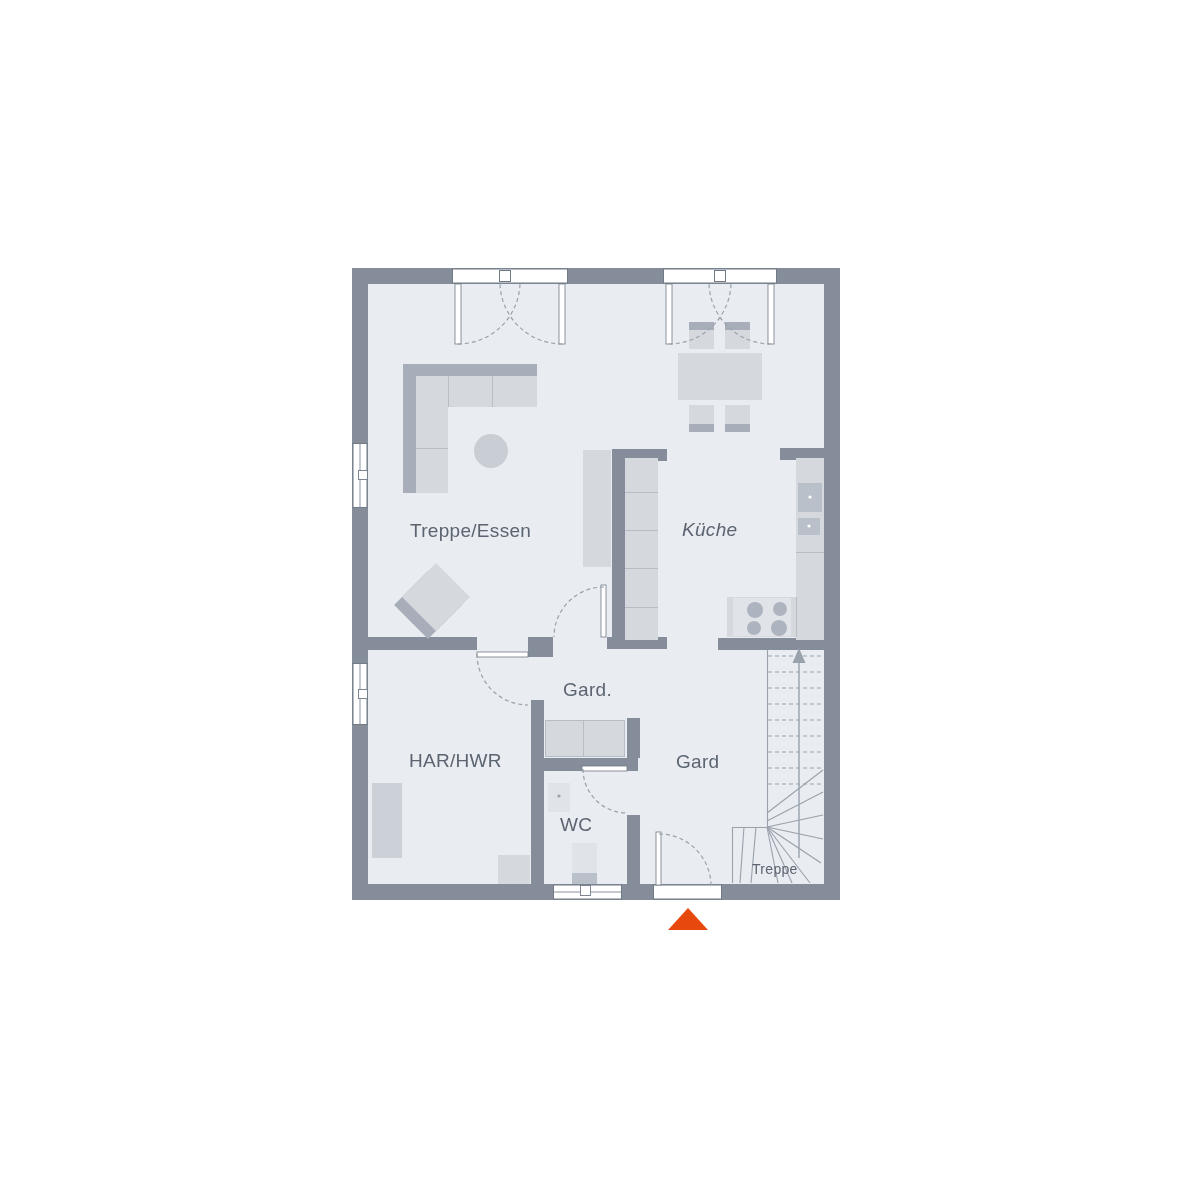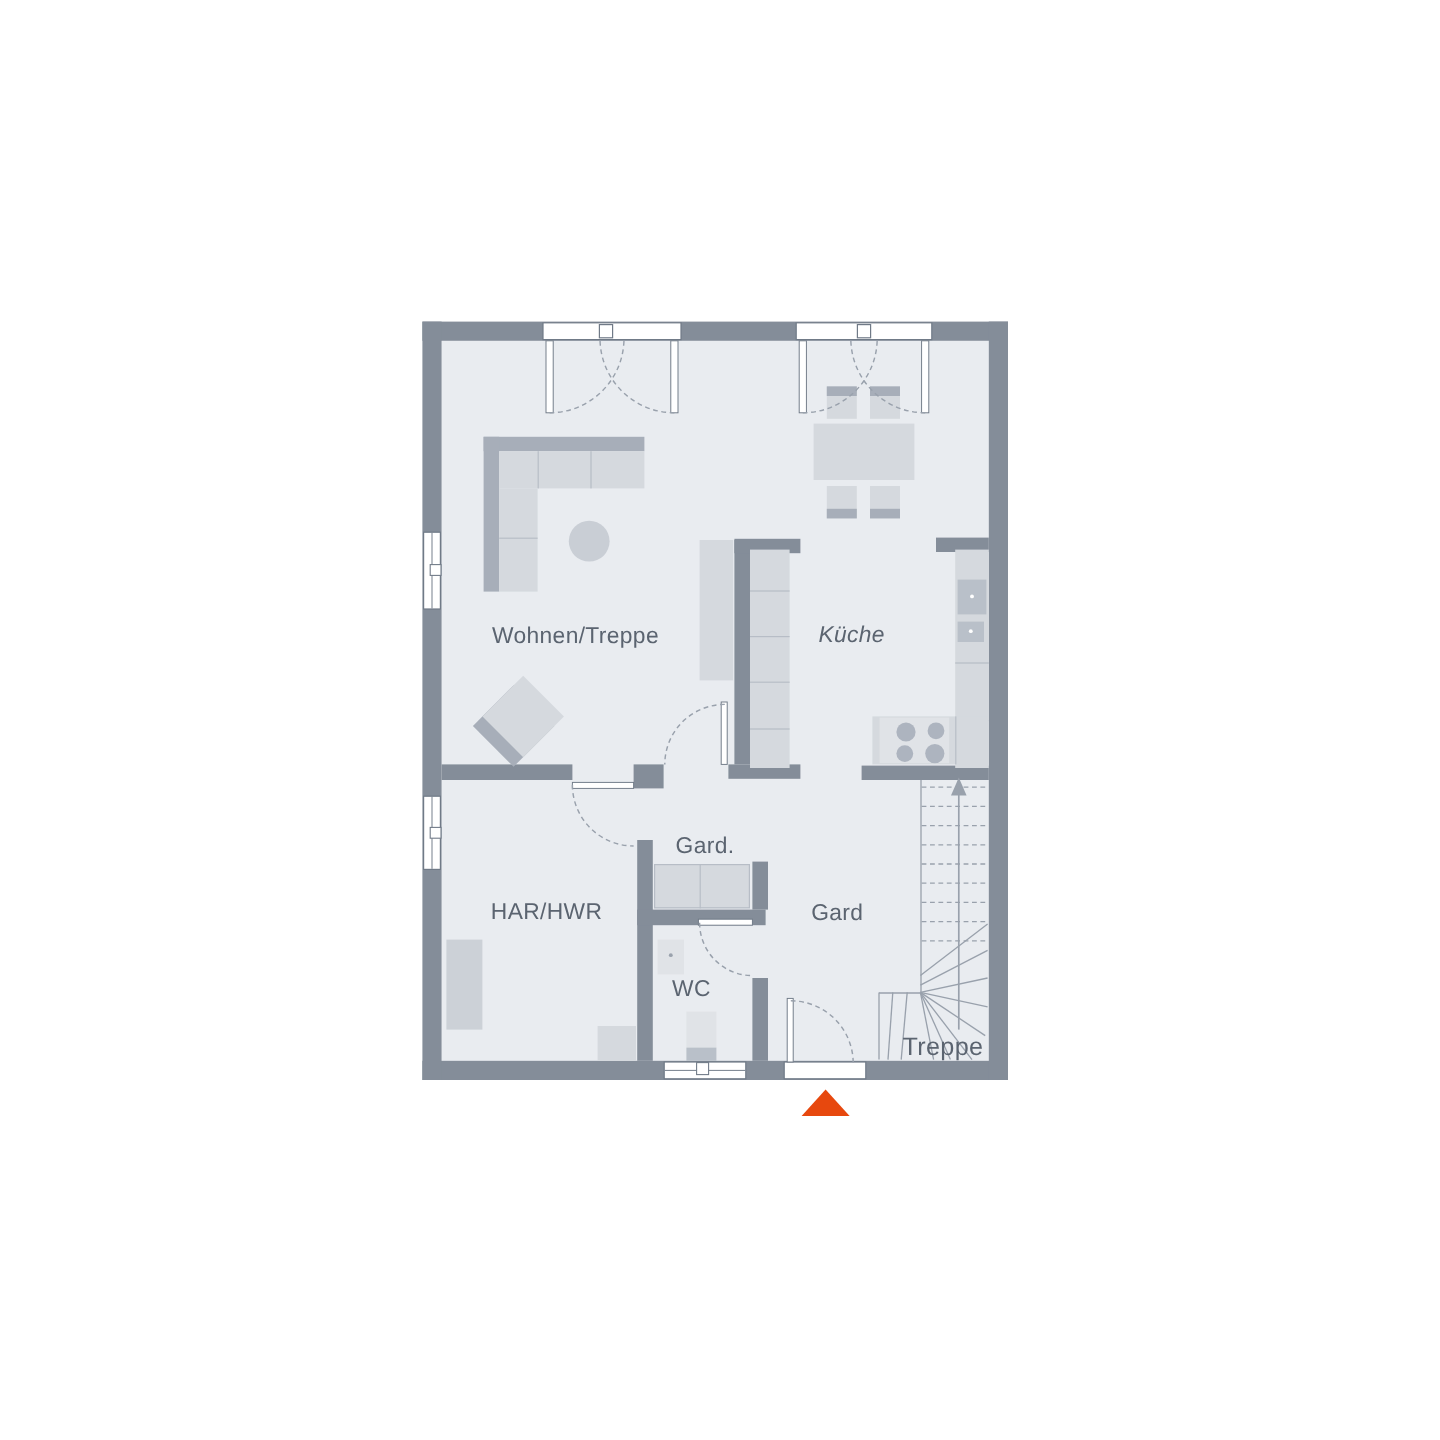--- a/index.html
+++ b/index.html
@@ -10,21 +10,21 @@
   .floor{position:absolute;background:#e9ecf0;}
   .furn-l{position:absolute;background:#d5d9de;}
   .furn-m{position:absolute;background:#c9ced5;}
   .furn-d{position:absolute;background:#a7aeb9;}
   .appl{position:absolute;background:#b9c0c9;}
   .cab{position:absolute;background:#ccd1d7;}
   .lite{position:absolute;background:#e0e3e7;}
   .divl{position:absolute;background:#b7bdc6;}
   .label{position:absolute;color:#5b6470;font-size:19px;font-weight:400;
          letter-spacing:0.3px;white-space:nowrap;line-height:1;z-index:30;}
-  .label-s{font-size:21px;text-align:center;}
+  .label-s{font-size:14px;text-align:center;}
   svg.overlay{position:absolute;left:0;top:0;z-index:20;pointer-events:none;}
   .tri{position:absolute;left:668px;top:908px;width:0;height:0;z-index:5;
        border-left:20px solid transparent;border-right:20px solid transparent;
        border-bottom:22px solid #e7480e;}
   .rot{position:absolute;transform:rotate(45deg);}
 </style>
 </head>
 <body>
 
 <div class="canvas">
@@ -195,23 +195,23 @@
         <circle cx="428" cy="341" r="7"></circle>
         <circle cx="402" cy="360" r="7"></circle>
         <circle cx="427" cy="360" r="8"></circle>
       </g>
 
       <circle cx="458" cy="229" r="1.6" fill="#ffffff"></circle>
       <circle cx="457" cy="258" r="1.6" fill="#ffffff"></circle>
       <circle cx="207" cy="528" r="1.6" fill="#9aa2ad"></circle>
     </svg>
 
-    <div class="label" style="left:58px;top:253px;">Wohnen/Treppe</div>
+    <div class="label" style="left:58px;top:253px;">Treppe/Essen</div>
     <div class="label" style="left:330px;top:252px;font-style:italic;">Küche</div>
-    <div class="label" style="left:211px;top:428px;">Gard.</div>
+    <div class="label" style="left:211px;top:412px;">Gard.</div>
     <div class="label" style="left:57px;top:483px;">HAR/HWR</div>
     <div class="label" style="left:208px;top:547px;">WC</div>
     <div class="label" style="left:324px;top:484px;">Gard</div>
     <div class="label label-s" style="left:400px;top:594px;">Treppe</div>
   </div>
 
   <div class="tri"></div>
 </div>
 
 </body></html>

